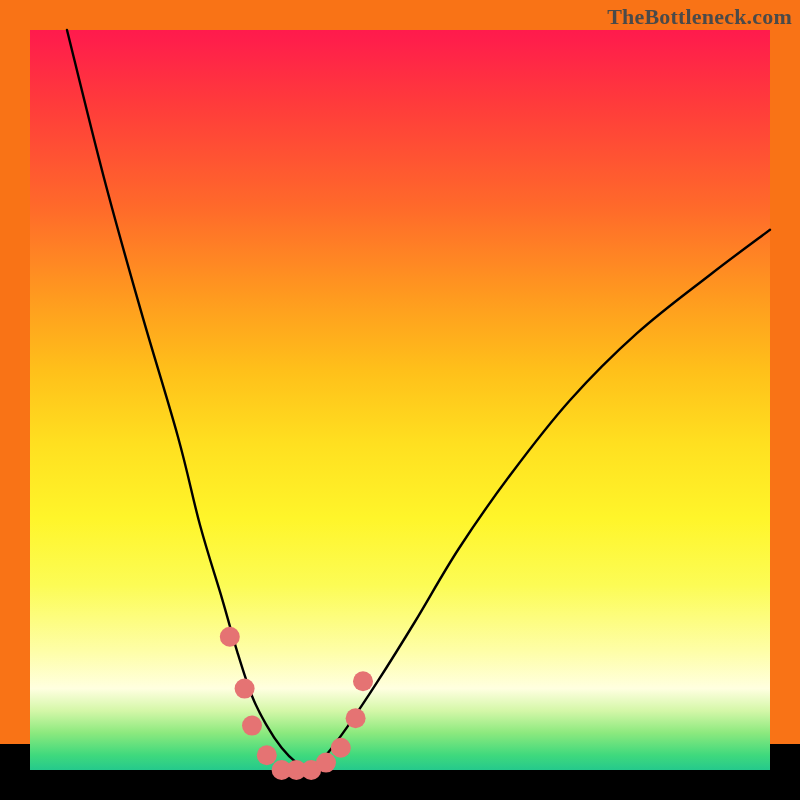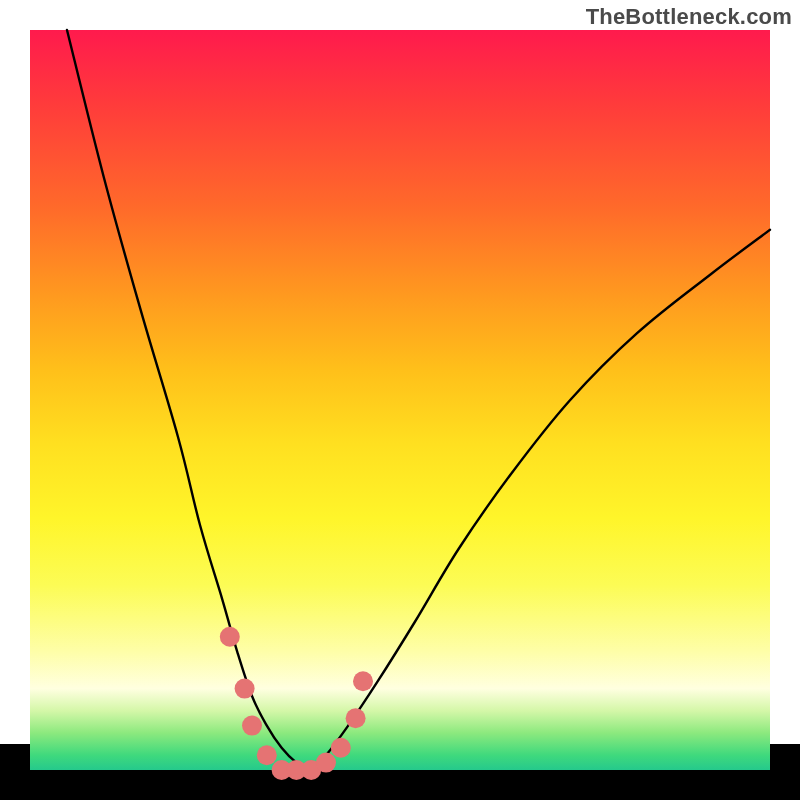--- a/index.html
+++ b/index.html
@@ -9,21 +9,22 @@
     height: 800px;
     background: #000;
     font-family: Arial, Helvetica, sans-serif;
   }
   .frame {
     position: absolute;
     top: 0;
     left: 0;
     width: 800px;
     height: 744px;
-    background: #ffffff;
+    background: #f97316;
+    font-family: Liberation Serif, serif;
   }
   .plot-area {
     position: absolute;
     top: 30px;
     left: 30px;
     width: 740px;
     height: 740px;
     background: linear-gradient(
       to bottom,
       #ff1a4d 0%,

